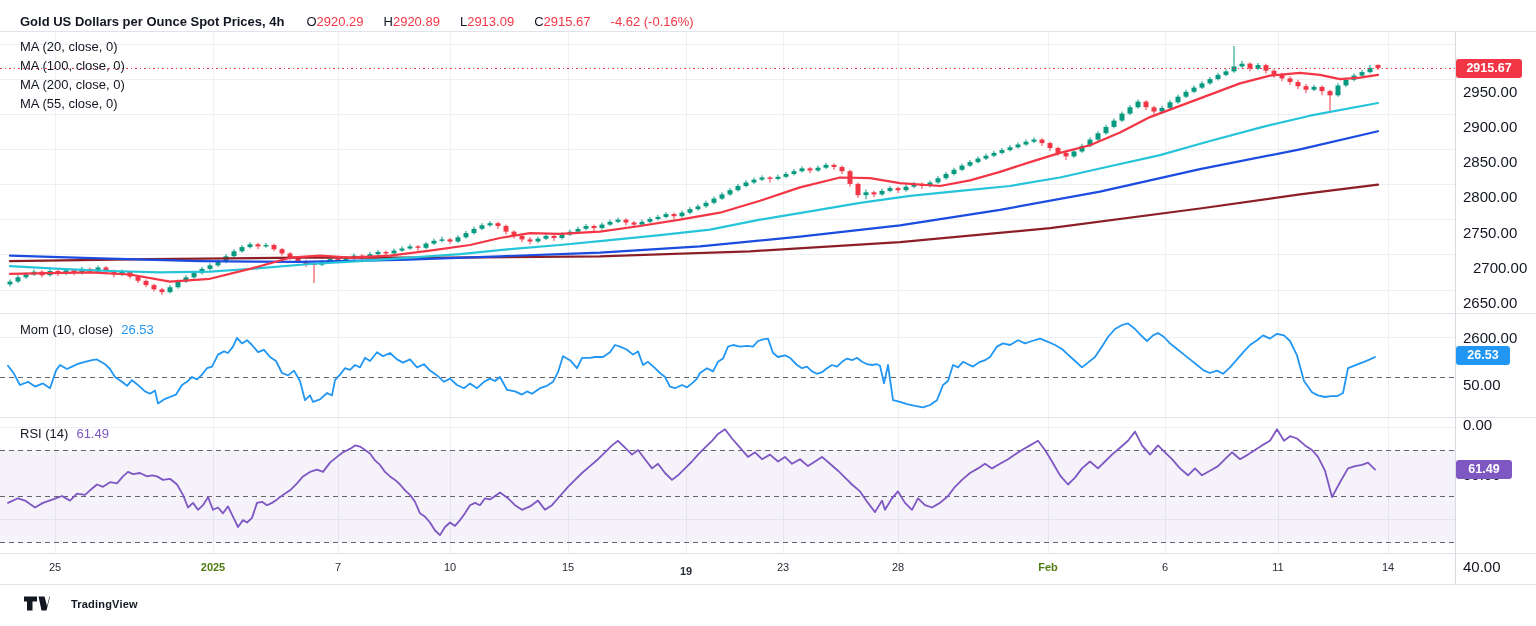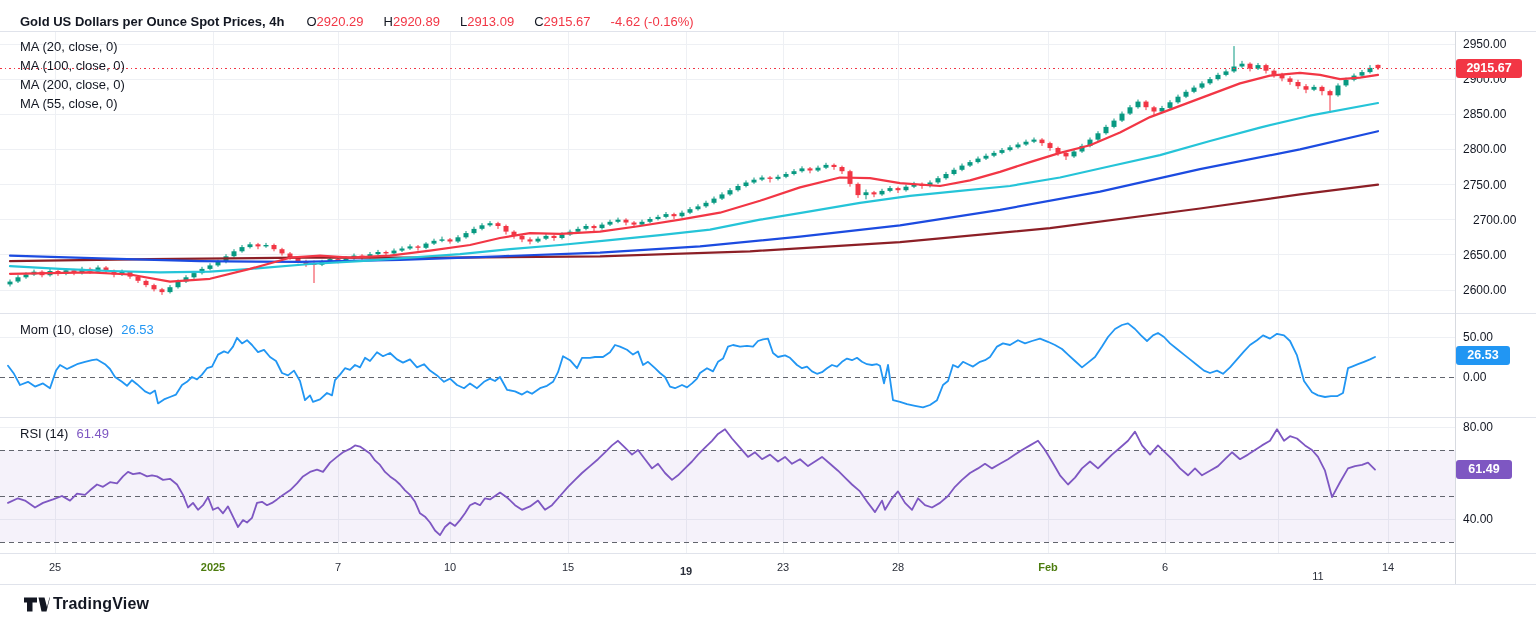--- a/index.html
+++ b/index.html
@@ -6,27 +6,27 @@
   .stage{position:relative;width:1536px;height:626px;background:#fff;overflow:hidden;
          font-family:"Liberation Sans",sans-serif;-webkit-font-smoothing:antialiased;}
   #chart-svg{position:absolute;left:0;top:0;z-index:1;}
   .legend{position:absolute;left:20px;z-index:5;font-size:13px;color:#131722;white-space:nowrap;display:flex;align-items:center;}
   .legend .title{font-weight:700;}
   .pair{margin-left:20px;}
   .pair .letter{color:#131722;}
   .red{color:#f23645;}
   .blue{color:#2196f3;font-weight:400;margin-left:8px;}
   .purple{color:#7e57c2;font-weight:400;margin-left:8px;}
-  .tick{position:absolute;left:1463px;font-size:12px;line-height:16px;color:#131722;z-index:4;white-space:nowrap;}
+  .tick{position:absolute;left:1463px;font-size:15px;line-height:16px;color:#131722;z-index:4;white-space:nowrap;margin-top:48px;}
   .ttick{position:absolute;top:561px;transform:translateX(-50%);font-size:11px;color:#2a2e39;z-index:4;white-space:nowrap;}
   .ttick.bold{font-weight:700;color:#4d7c0f;}
   .badge{position:absolute;left:1456px;height:19px;line-height:19px;border-radius:3px;color:#fff;
          font-size:12.5px;font-weight:700;text-align:center;z-index:6;}
   .footer{position:absolute;left:24px;top:595px;display:flex;align-items:center;z-index:5;}
-  .brand-text{margin-left:3px;font-size:16px;font-weight:700;color:#131722;letter-spacing:.2px;}
+  .brand-text{margin-left:21px;font-size:11px;font-weight:700;color:#131722;letter-spacing:.2px;}
   #price-axis,#time-axis{position:absolute;z-index:3;}
   #price-axis{left:1455px;top:31px;width:81px;height:553px;}
   #time-axis{left:0;top:553px;width:1455px;height:31px;}
 </style>
 </head>
 <body>
 
 <div class="stage">
   <svg id="chart-svg" width="1536" height="626">
       <line x1="55" y1="31" x2="55" y2="553" stroke="#eef0f4" stroke-width="1" shape-rendering="crispEdges"></line>
@@ -465,21 +465,21 @@
       <div class="ttick" style="left: 55px; top: 8px;">25</div>
       <div class="ttick bold" style="left: 213px; top: 8px;">2025</div>
       <div class="ttick" style="left: 338px; top: 8px;">7</div>
       <div class="ttick" style="left: 450px; top: 8px;">10</div>
       <div class="ttick" style="left: 568px; top: 8px;">15</div>
       <div class="ttick" style="left: 686px; top: 12px; font-weight: bold;">19</div>
       <div class="ttick" style="left: 783px; top: 8px;">23</div>
       <div class="ttick" style="left: 898px; top: 8px;">28</div>
       <div class="ttick bold" style="left: 1048px; top: 8px;">Feb</div>
       <div class="ttick" style="left: 1165px; top: 8px;">6</div>
-      <div class="ttick" style="left: 1278px; top: 17px; margin-left: 40px;">11</div>
+      <div class="ttick" style="left: 1278px; top: 8px;">11</div>
       <div class="ttick" style="left: 1388px; top: 8px;">14</div>
     </div>
 
   <div class="badge" id="badge-price" style="width: 66px; top: 59px; background: rgb(242, 54, 69);">2915.67</div>
   <div class="badge" id="badge-mom" style="width: 54px; top: 346px; background: rgb(33, 150, 243);">26.53</div>
   <div class="badge" id="badge-rsi" style="width: 56px; top: 460px; background: rgb(126, 87, 194);">61.49</div>
 
   <div class="footer">
     <svg width="26" height="17" viewBox="0 0 26 17">
       <path d="M0 1.5 H13 V6.5 H8.5 V15.5 H3 V6.5 H0 Z" fill="#131722"></path>

